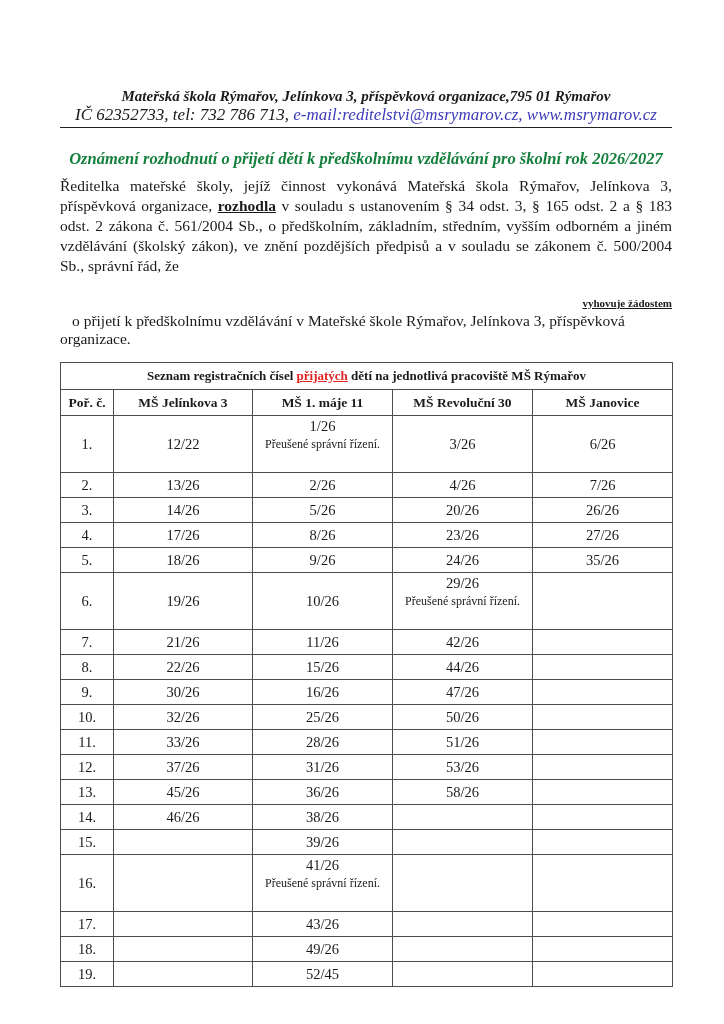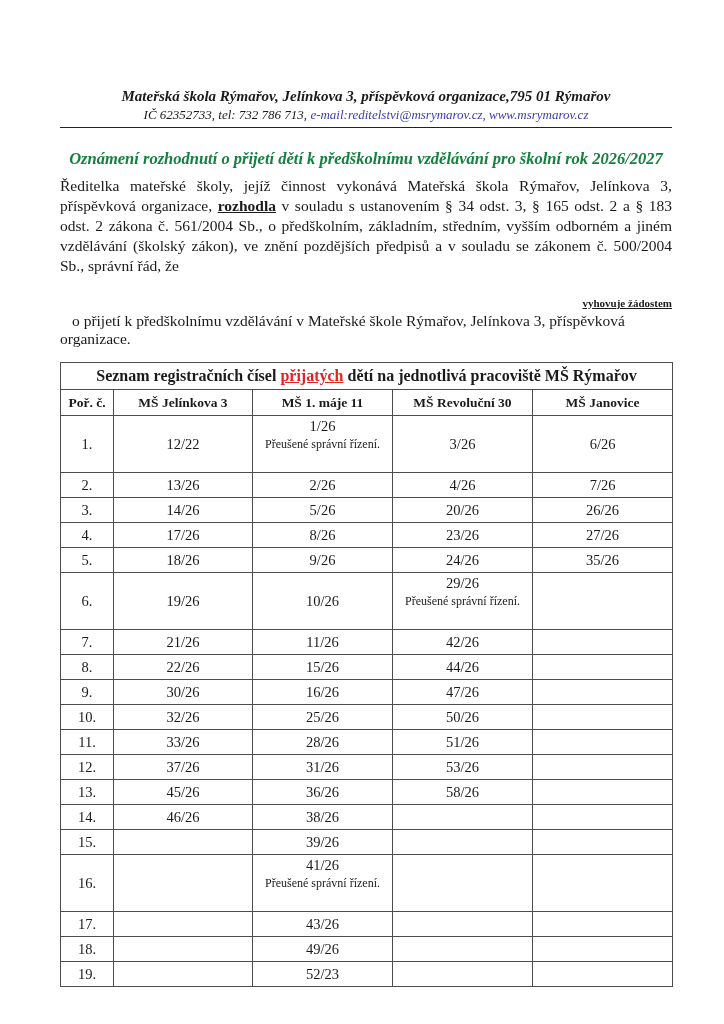--- a/index.html
+++ b/index.html
@@ -11,21 +11,21 @@
     overflow: hidden;
     position: relative;
   }
   .page {
     width: 612px;
     margin-left: 60px;
     padding-top: 88px;
   }
   .doc-header { text-align: center; line-height: 17px; }
   .doc-header .line1 { font-weight: bold; font-style: italic; font-size: 15px; }
-  .doc-header .line2 { font-style: italic; font-size: 13px; margin-top: 1px; }
+  .doc-header .line2 { font-style: italic; font-size: 17px; margin-top: 1px; }
   .link { color: #3b3bb8; text-decoration: none; cursor: pointer; }
   .header-rule {
     border: none;
     border-top: 1.5px solid #222222;
     margin-top: 4px;
   }
   .main-title {
     margin-top: 20px;
     text-align: center;
     font-size: 16.5px;
@@ -59,21 +59,21 @@
     width: 612px;
     table-layout: fixed;
   }
   .reg-table td, .reg-table th {
     border: 1px solid #4d4d4d;
     text-align: center;
     vertical-align: middle;
     padding: 1px 2px;
   }
   .reg-table .table-title-cell {
-    font-size: 16px;
+    font-size: 13px;
     font-weight: bold;
     height: 27px;
   }
   .reg-table .table-title-cell .red-word {
     color: #e32222;
     text-decoration: underline;
   }
   .reg-table th {
     font-size: 13.5px;
     font-weight: bold;
@@ -446,21 +446,21 @@
           </td>
         </tr>
         <tr>
           <td>
             <div class="cell-main">19.</div>
           </td>
           <td>
             <div class="cell-main"></div>
           </td>
           <td>
-            <div class="cell-main">52/23</div>
+            <div class="cell-main">52/45</div>
           </td>
           <td>
             <div class="cell-main"></div>
           </td>
           <td>
             <div class="cell-main"></div>
           </td>
         </tr>
       </tbody>
   </table>

